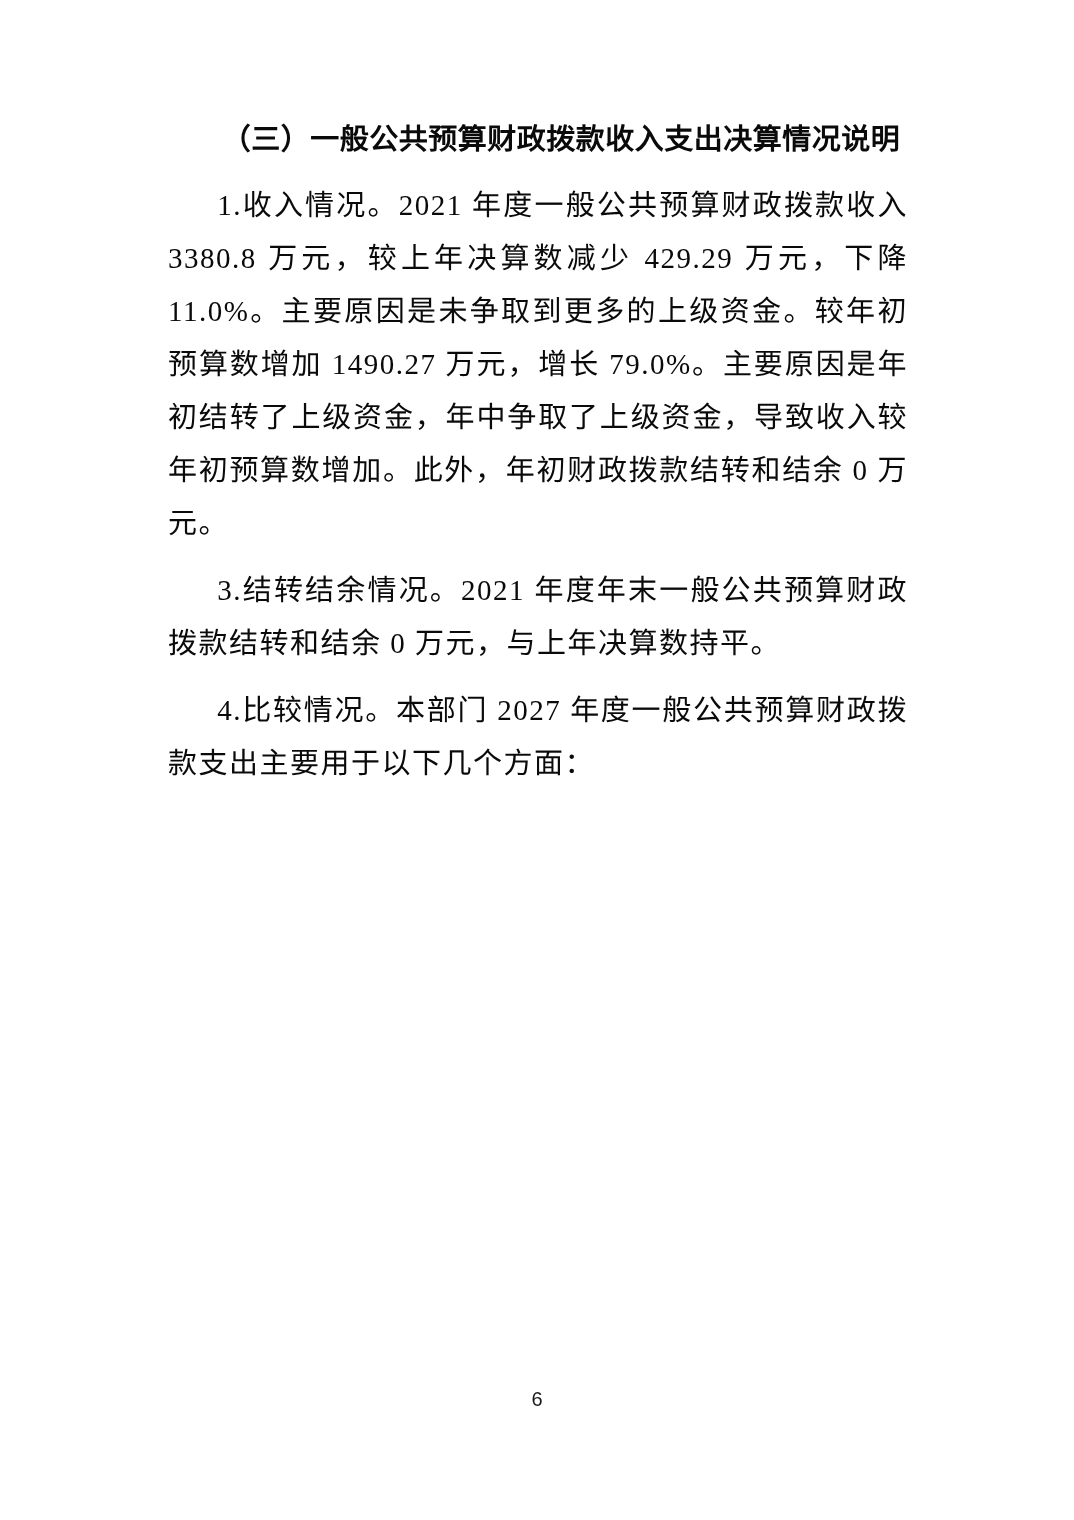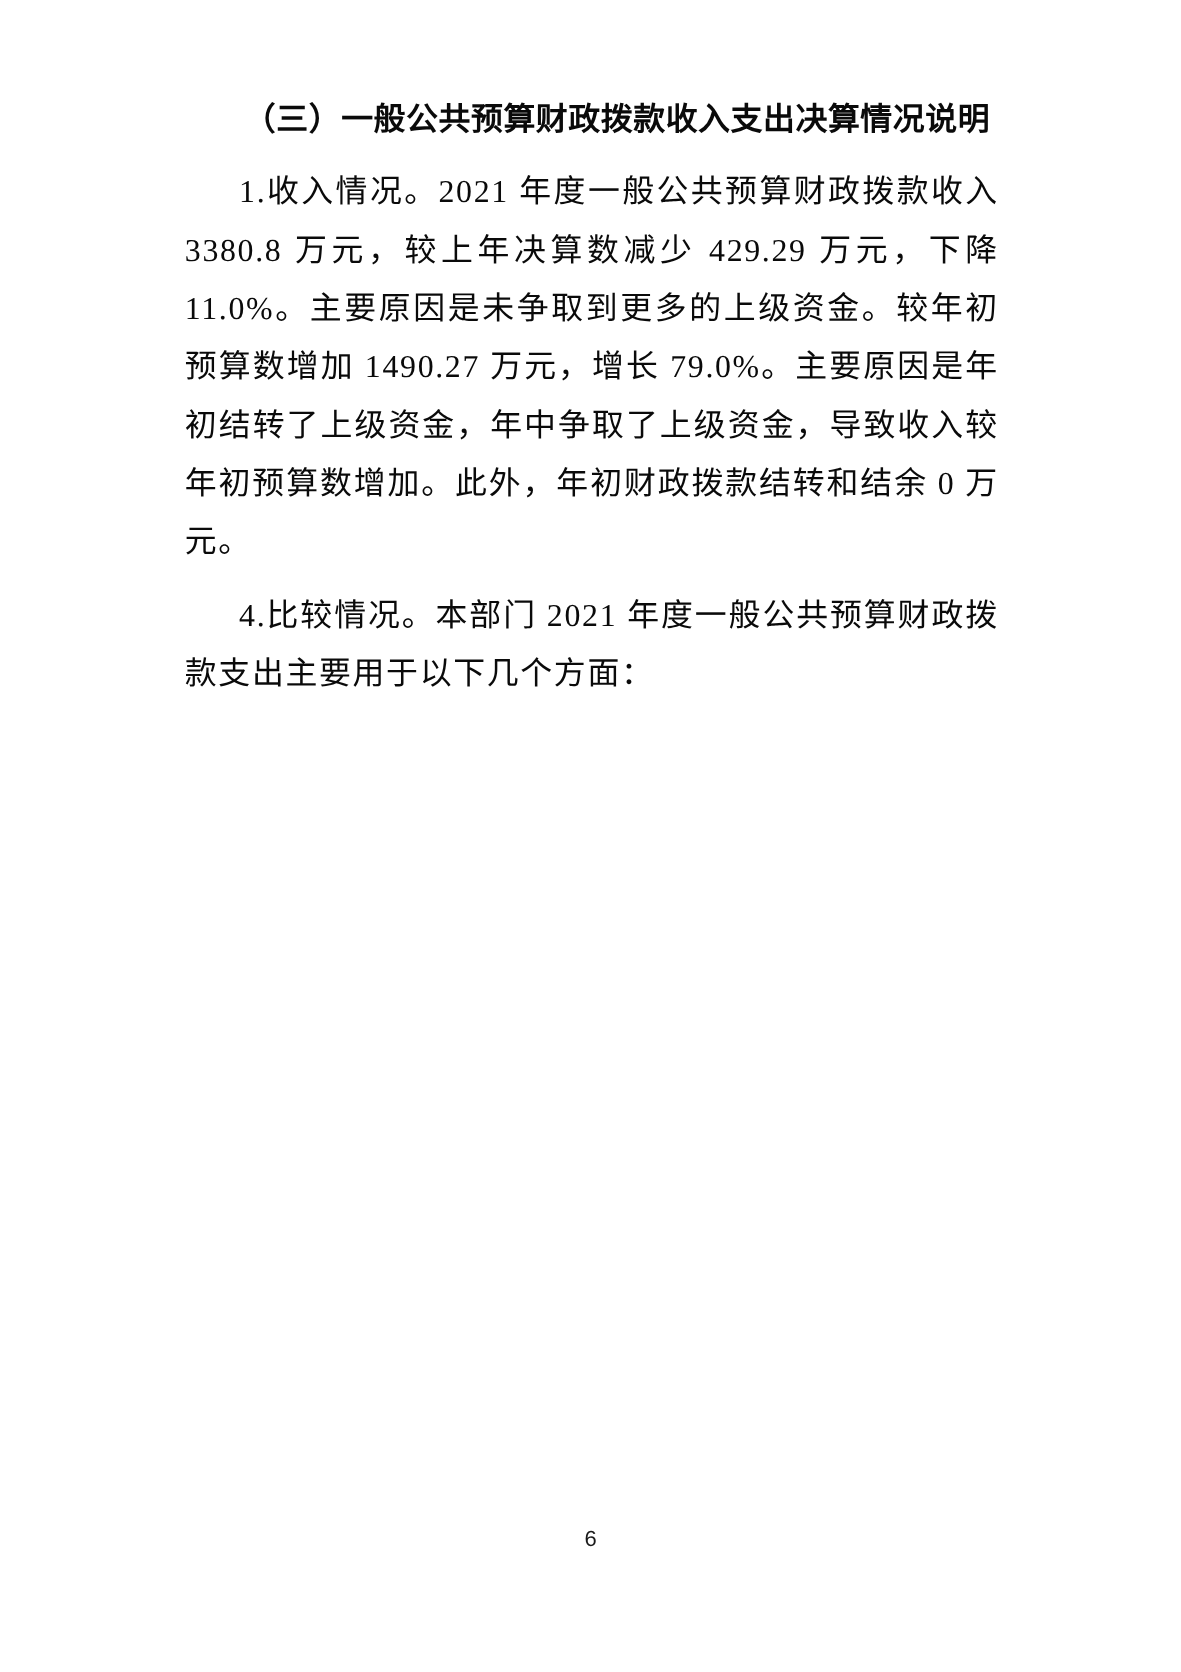--- a/index.html
+++ b/index.html
@@ -12,21 +12,21 @@
     width: 1074px;
     height: 1520px;
     background: #ffffff;
     color: #0a0a0a;
     font-family: "Liberation Serif", "DejaVu Serif", serif;
     overflow: hidden;
     box-sizing: border-box;
   }
   .doc-content {
     box-sizing: border-box;
-    padding: 83px 162px 0 168px;
+    padding: 113px 162px 0 168px;
     font-size: 29px;
     line-height: 53px;
     text-align: justify;
     text-justify: inter-ideograph;
     letter-spacing: 1.5px;
   }
   .doc-heading {
     margin: 0 0 13px 0;
     font-size: 29px;
     font-weight: bold;
@@ -55,19 +55,20 @@
 </head>
 <body>
 
 <div class="page">
   <div class="doc-content">
     <h2 class="doc-heading">（三）一般公共预算财政拨款收入支出决算情况说明</h2>
 
     <p class="doc-para">1.收入情况。2021 年度一般公共预算财政拨款收入 3380.8 万元，较上年决算数减少 429.29 万元，下降 11.0%。主要原因是未争取到更多的上级资金。较年初预算数增加 1490.27 万元，增长 79.0%。主要原因是年初结转了上级资金，年中争取了上级资金，导致收入较年初预算数增加。此外，年初财政拨款结转和结余 0 万元。</p>
 
 
+    <p class="doc-para">3.结转结余情况。2021 年度年末一般公共预算财政拨款结转和结余 0 万元，与上年决算数持平。</p>
 
-    <p class="doc-para">4.比较情况。本部门 2021 年度一般公共预算财政拨款支出主要用于以下几个方面：</p>
+    <p class="doc-para">4.比较情况。本部门 2027 年度一般公共预算财政拨款支出主要用于以下几个方面：</p>
 
   </div>
 
   <div class="page-number">6</div>
 </div>
 
 </body></html>

